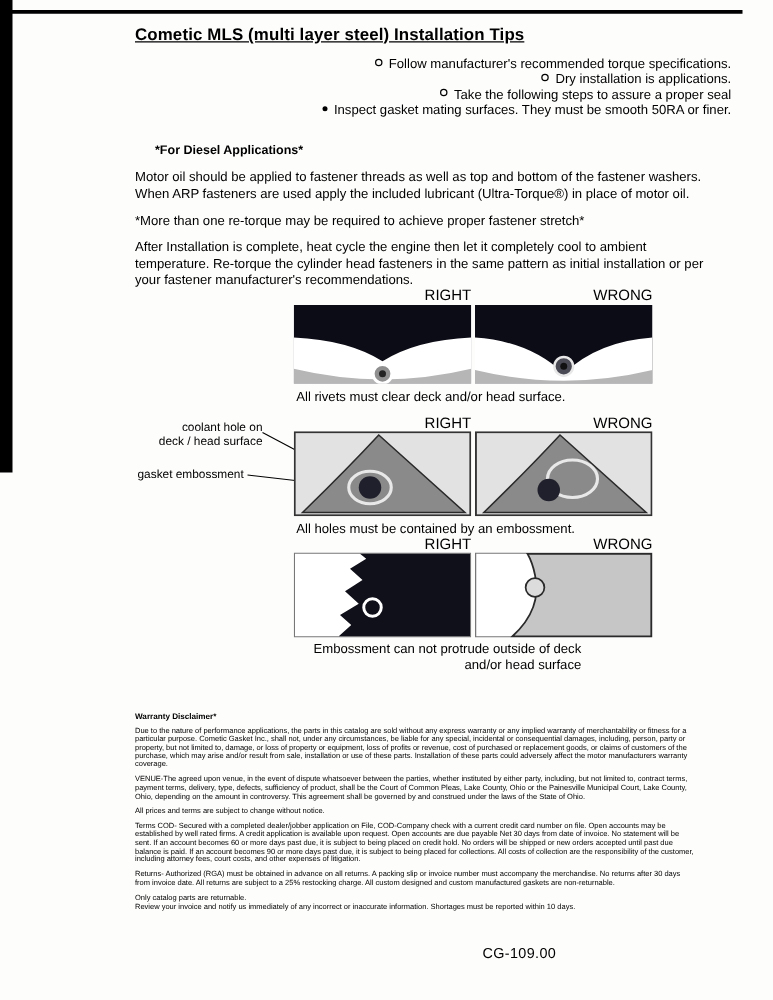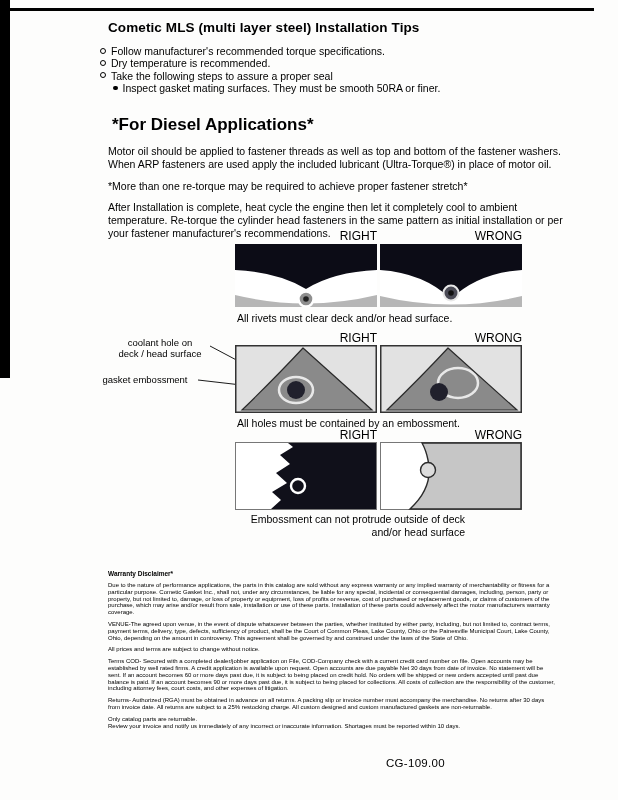--- a/index.html
+++ b/index.html
@@ -1,51 +1,51 @@
 <!DOCTYPE html>
 <html><head>
 <meta charset="utf-8">
 <style>
   html,body{margin:0;padding:0;background:#9a9a9a;}
   .page{position:relative;width:618px;height:800px;background:#fdfdfc;font-family:"Liberation Sans",sans-serif;color:#000;overflow:hidden;margin:0 auto;}
   .edge-left{position:absolute;left:0;top:0;width:10px;height:378px;background:#000;}
   .edge-top{position:absolute;left:0;top:8px;width:594px;height:3px;background:#000;}
-  .title{position:absolute;left:108px;top:20px;font-size:13.5px;font-weight:bold;letter-spacing:.1px;}
+  .title{position:absolute;left:108px;top:20px;font-size:13.5px;font-weight:bold;text-decoration:underline;letter-spacing:.1px;}
   .tips{position:absolute;left:100px;top:45px;width:485px;font-size:10.5px;}
-  .tip{line-height:12.3px;white-space:nowrap;}
+  .tip{line-height:12.3px;white-space:nowrap;text-align:right;}
   .tip.sub{margin-left:13px;}
   .b-circle{display:inline-block;width:4px;height:4px;border:1px solid #000;border-radius:50%;margin-right:5px;vertical-align:1.5px;}
   .b-dot{display:inline-block;width:4.5px;height:4.5px;background:#000;border-radius:50%;margin-right:5px;vertical-align:1.5px;}
   .diesel{position:absolute;left:108px;top:115px;width:472px;}
-  .diesel h2{font-size:17px;margin:0 0 10px 4px;}
+  .diesel h2{font-size:10px;margin:0 0 10px 16px;}
   .diesel p{font-size:10.5px;line-height:12.8px;margin:0 16px 9px 0;}
   .dg-label{position:absolute;width:142px;text-align:right;font-size:12px;}
   .dg-panel{position:absolute;line-height:0;}
   .dg-caption{position:absolute;font-size:10.5px;line-height:12.5px;}
-  .anno{position:absolute;font-size:9.5px;line-height:11px;text-align:center;}
+  .anno{position:absolute;font-size:9.5px;line-height:11px;text-align:right;}
   .pointers{position:absolute;}
   .disclaimer{position:absolute;left:108px;top:570px;width:448px;}
   .disclaimer h3{font-size:6.5px;margin:0 0 5px 0;}
   .disclaimer p{font-size:6px;line-height:6.8px;margin:0 0 5px 0;}
   .disclaimer p.tight{margin:0;}
   .footer{position:absolute;left:386px;top:757px;font-size:11.5px;letter-spacing:.3px;}
 </style>
 </head>
 <body>
 
 <div class="page">
 
   <div class="edge-left"></div>
   <div class="edge-top"></div>
 
   <div class="title">Cometic MLS (multi layer steel) Installation Tips</div>
 
   <div class="tips">
     <div class="tip"><span class="b-circle"></span><span>Follow manufacturer's recommended torque specifications.</span></div>
-    <div class="tip"><span class="b-circle"></span><span>Dry temperature is recommended.</span></div>
+    <div class="tip"><span class="b-circle"></span><span>Dry installation is applications.</span></div>
     <div class="tip"><span class="b-circle"></span><span>Take the following steps to assure a proper seal</span></div>
     <div class="tip sub"><span class="b-dot"></span><span>Inspect gasket mating surfaces.  They must be smooth 50RA or finer.</span></div>
   </div>
 
   <div class="diesel">
     <h2>*For Diesel Applications*</h2>
     <p>Motor oil should be applied to fastener threads as well as top and bottom of the fastener washers. When ARP fasteners are used apply the included lubricant (Ultra-Torque®) in place of motor oil.</p>
     <p>*More than one re-torque may be required to achieve proper fastener stretch*</p>
     <p>After Installation is complete, heat cycle the engine then let it completely cool to ambient temperature. Re-torque the cylinder head fasteners in the same pattern as initial installation or per your fastener manufacturer's recommendations.</p>
   </div>

